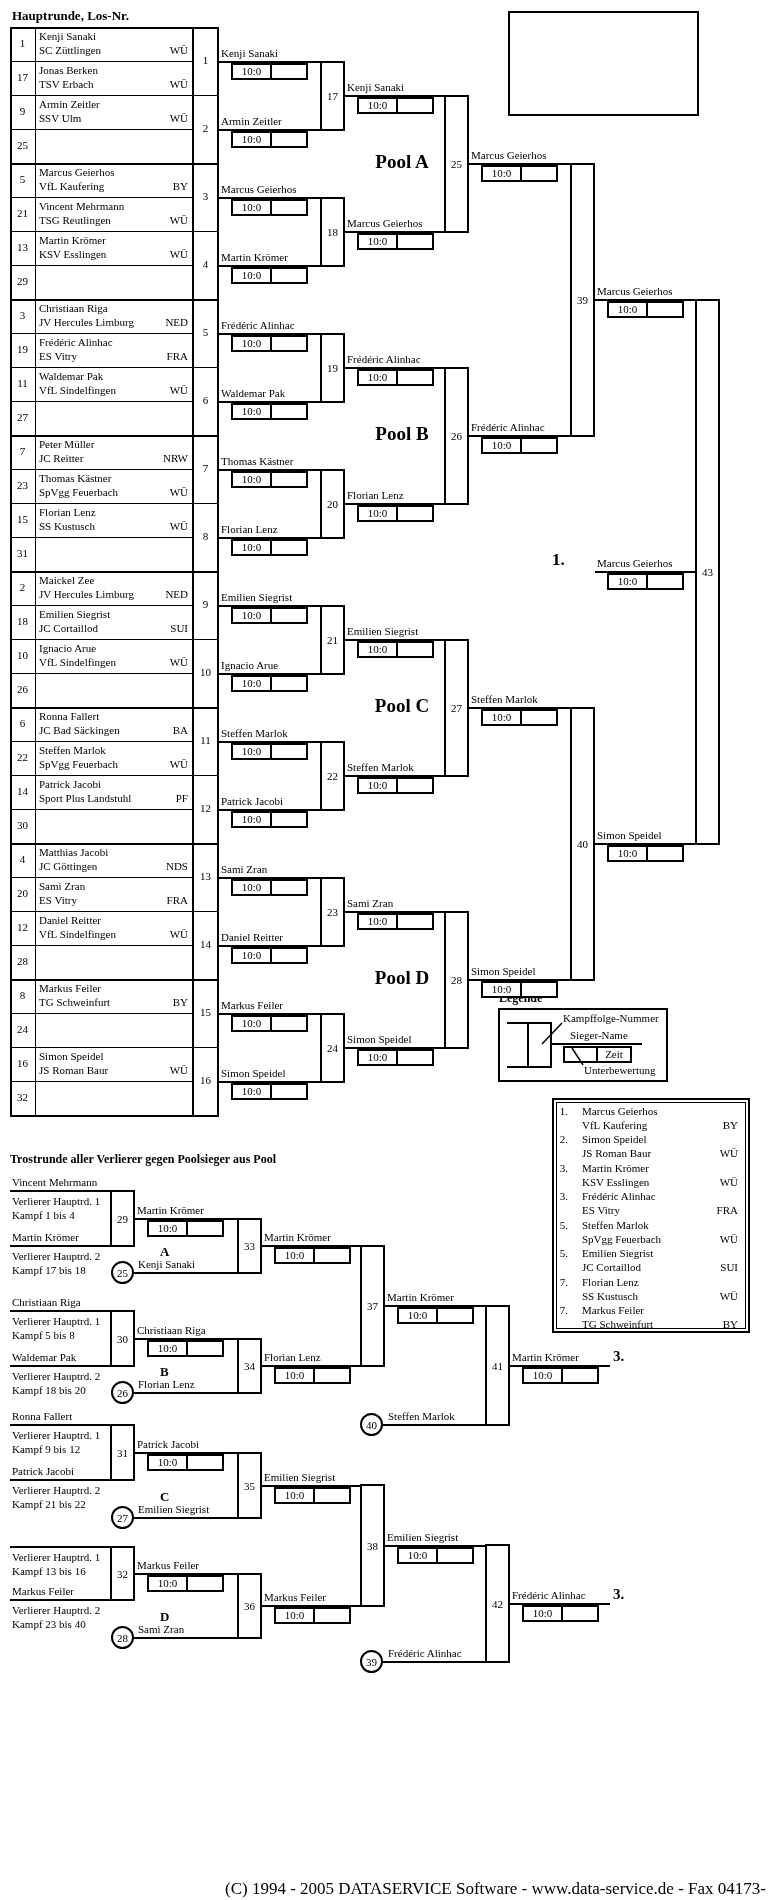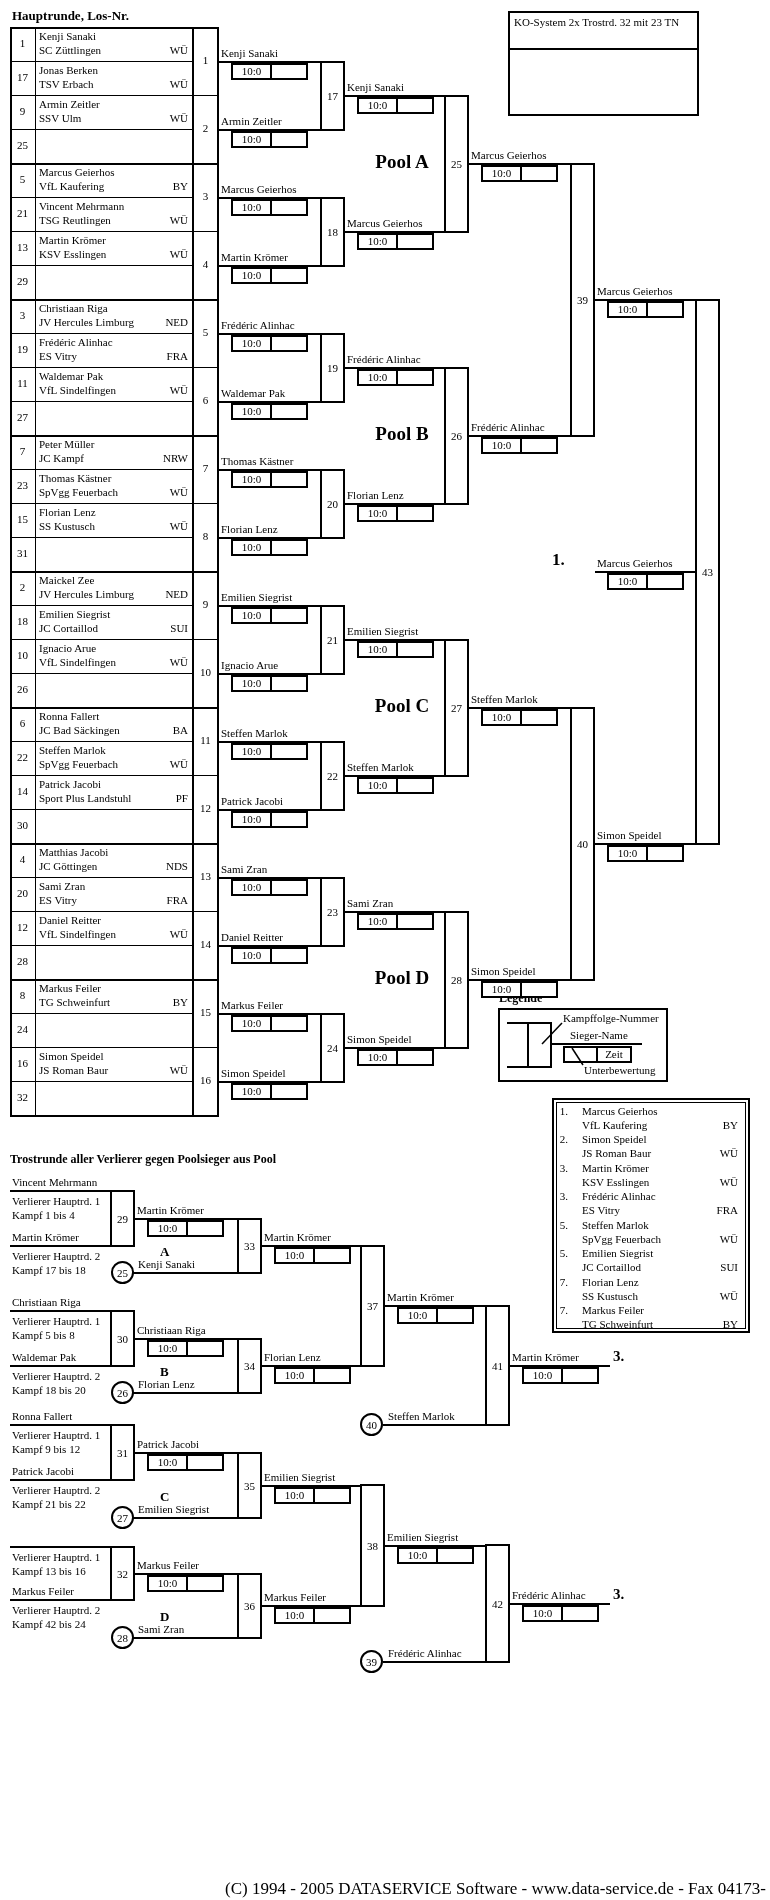--- a/index.html
+++ b/index.html
@@ -36,21 +36,20 @@
   .cat{margin-left:10px;}
 </style>
 </head>
 <body>
 
 <div id="page">
 
   <div class="title-main">Hauptrunde, Los-Nr.</div>
 
   <div class="infobox">
-    <div class="info-top">KO-System 2x Trostrd. 32 mit 23 TN</div>
   </div>
 
   <div class="constitle">Trostrunde aller Verlierer gegen Poolsieger aus Pool</div>
 
   <div class="btitle" style="left:499px;top:991px">Legende</div>
   <div class="frame" style="left:498px;top:1008px;width:170px;height:74px"></div>
   <div class="hl" style="left:507px;top:1022px;width:20px;height:2px"></div>
   <div class="hl" style="left:507px;top:1066px;width:20px;height:2px"></div>
   <div class="mbox" style="left:527px;top:1022px;width:25px;height:46px"></div>
   <div class="hl" style="left:552px;top:1043px;width:90px;height:2px"></div>
@@ -185,21 +184,21 @@
     <div class="cellnum" style="left: 10px; top: 377px; width: 25px;">11</div>
     <div class="ename" style="left: 39px; top: 370px;">Waldemar Pak</div>
     <div class="ename" style="left: 39px; top: 384px;">VfL Sindelfingen</div>
     <div class="rtext" style="left: 142px; top: 384px; width: 46px;">WÜ</div>
     <div class="cellnum" style="left: 10px; top: 411px; width: 25px;">27</div>
     <div class="ename" style="left: 39px; top: 404px;"></div>
     <div class="ename" style="left: 39px; top: 418px;"></div>
     <div class="rtext" style="left: 142px; top: 418px; width: 46px;"></div>
     <div class="cellnum" style="left: 10px; top: 445px; width: 25px;">7</div>
     <div class="ename" style="left: 39px; top: 438px;">Peter Müller</div>
-    <div class="ename" style="left: 39px; top: 452px;">JC Kampf</div>
+    <div class="ename" style="left: 39px; top: 452px;">JC Reitter</div>
     <div class="rtext" style="left: 142px; top: 452px; width: 46px;">NRW</div>
     <div class="cellnum" style="left: 10px; top: 479px; width: 25px;">23</div>
     <div class="ename" style="left: 39px; top: 472px;">Thomas Kästner</div>
     <div class="ename" style="left: 39px; top: 486px;">SpVgg Feuerbach</div>
     <div class="rtext" style="left: 142px; top: 486px; width: 46px;">WÜ</div>
     <div class="cellnum" style="left: 10px; top: 513px; width: 25px;">15</div>
     <div class="ename" style="left: 39px; top: 506px;">Florian Lenz</div>
     <div class="ename" style="left: 39px; top: 520px;">SS Kustusch</div>
     <div class="rtext" style="left: 142px; top: 520px; width: 46px;">WÜ</div>
     <div class="cellnum" style="left: 10px; top: 547px; width: 25px;">31</div>
@@ -602,21 +601,21 @@
       <div class="scell">10:0</div>
       <div class="tcell"></div>
     </div>
     <div class="ename" style="left: 12px; top: 1532px;"></div>
     <div class="hl" style="left: 10px; top: 1546px; width: 100px; height: 2px;"></div>
     <div class="ename" style="left: 12px; top: 1551px;">Verlierer Hauptrd. 1</div>
     <div class="ename" style="left: 12px; top: 1565px;">Kampf 13 bis 16</div>
     <div class="ename" style="left: 12px; top: 1585px;">Markus Feiler</div>
     <div class="hl" style="left: 10px; top: 1599px; width: 100px; height: 2px;"></div>
     <div class="ename" style="left: 12px; top: 1604px;">Verlierer Hauptrd. 2</div>
-    <div class="ename" style="left: 12px; top: 1618px;">Kampf 42 bis 24</div>
+    <div class="ename" style="left: 12px; top: 1618px;">Kampf 23 bis 40</div>
     <div class="mbox" style="left: 110px; top: 1546px; width: 25px; height: 55px;">
       <div>32</div>
     </div>
     <div class="ename" style="left: 137px; top: 1559px;">Markus Feiler</div>
     <div class="hl" style="left: 135px; top: 1573px; width: 102px; height: 2px;"></div>
     <div class="sbox" style="left: 147px; top: 1575px; width: 77px; height: 17px;">
       <div class="scell">10:0</div>
       <div class="tcell"></div>
     </div>
     <div class="circ" style="left: 111px; top: 1626px; width: 23px; height: 23px;">

